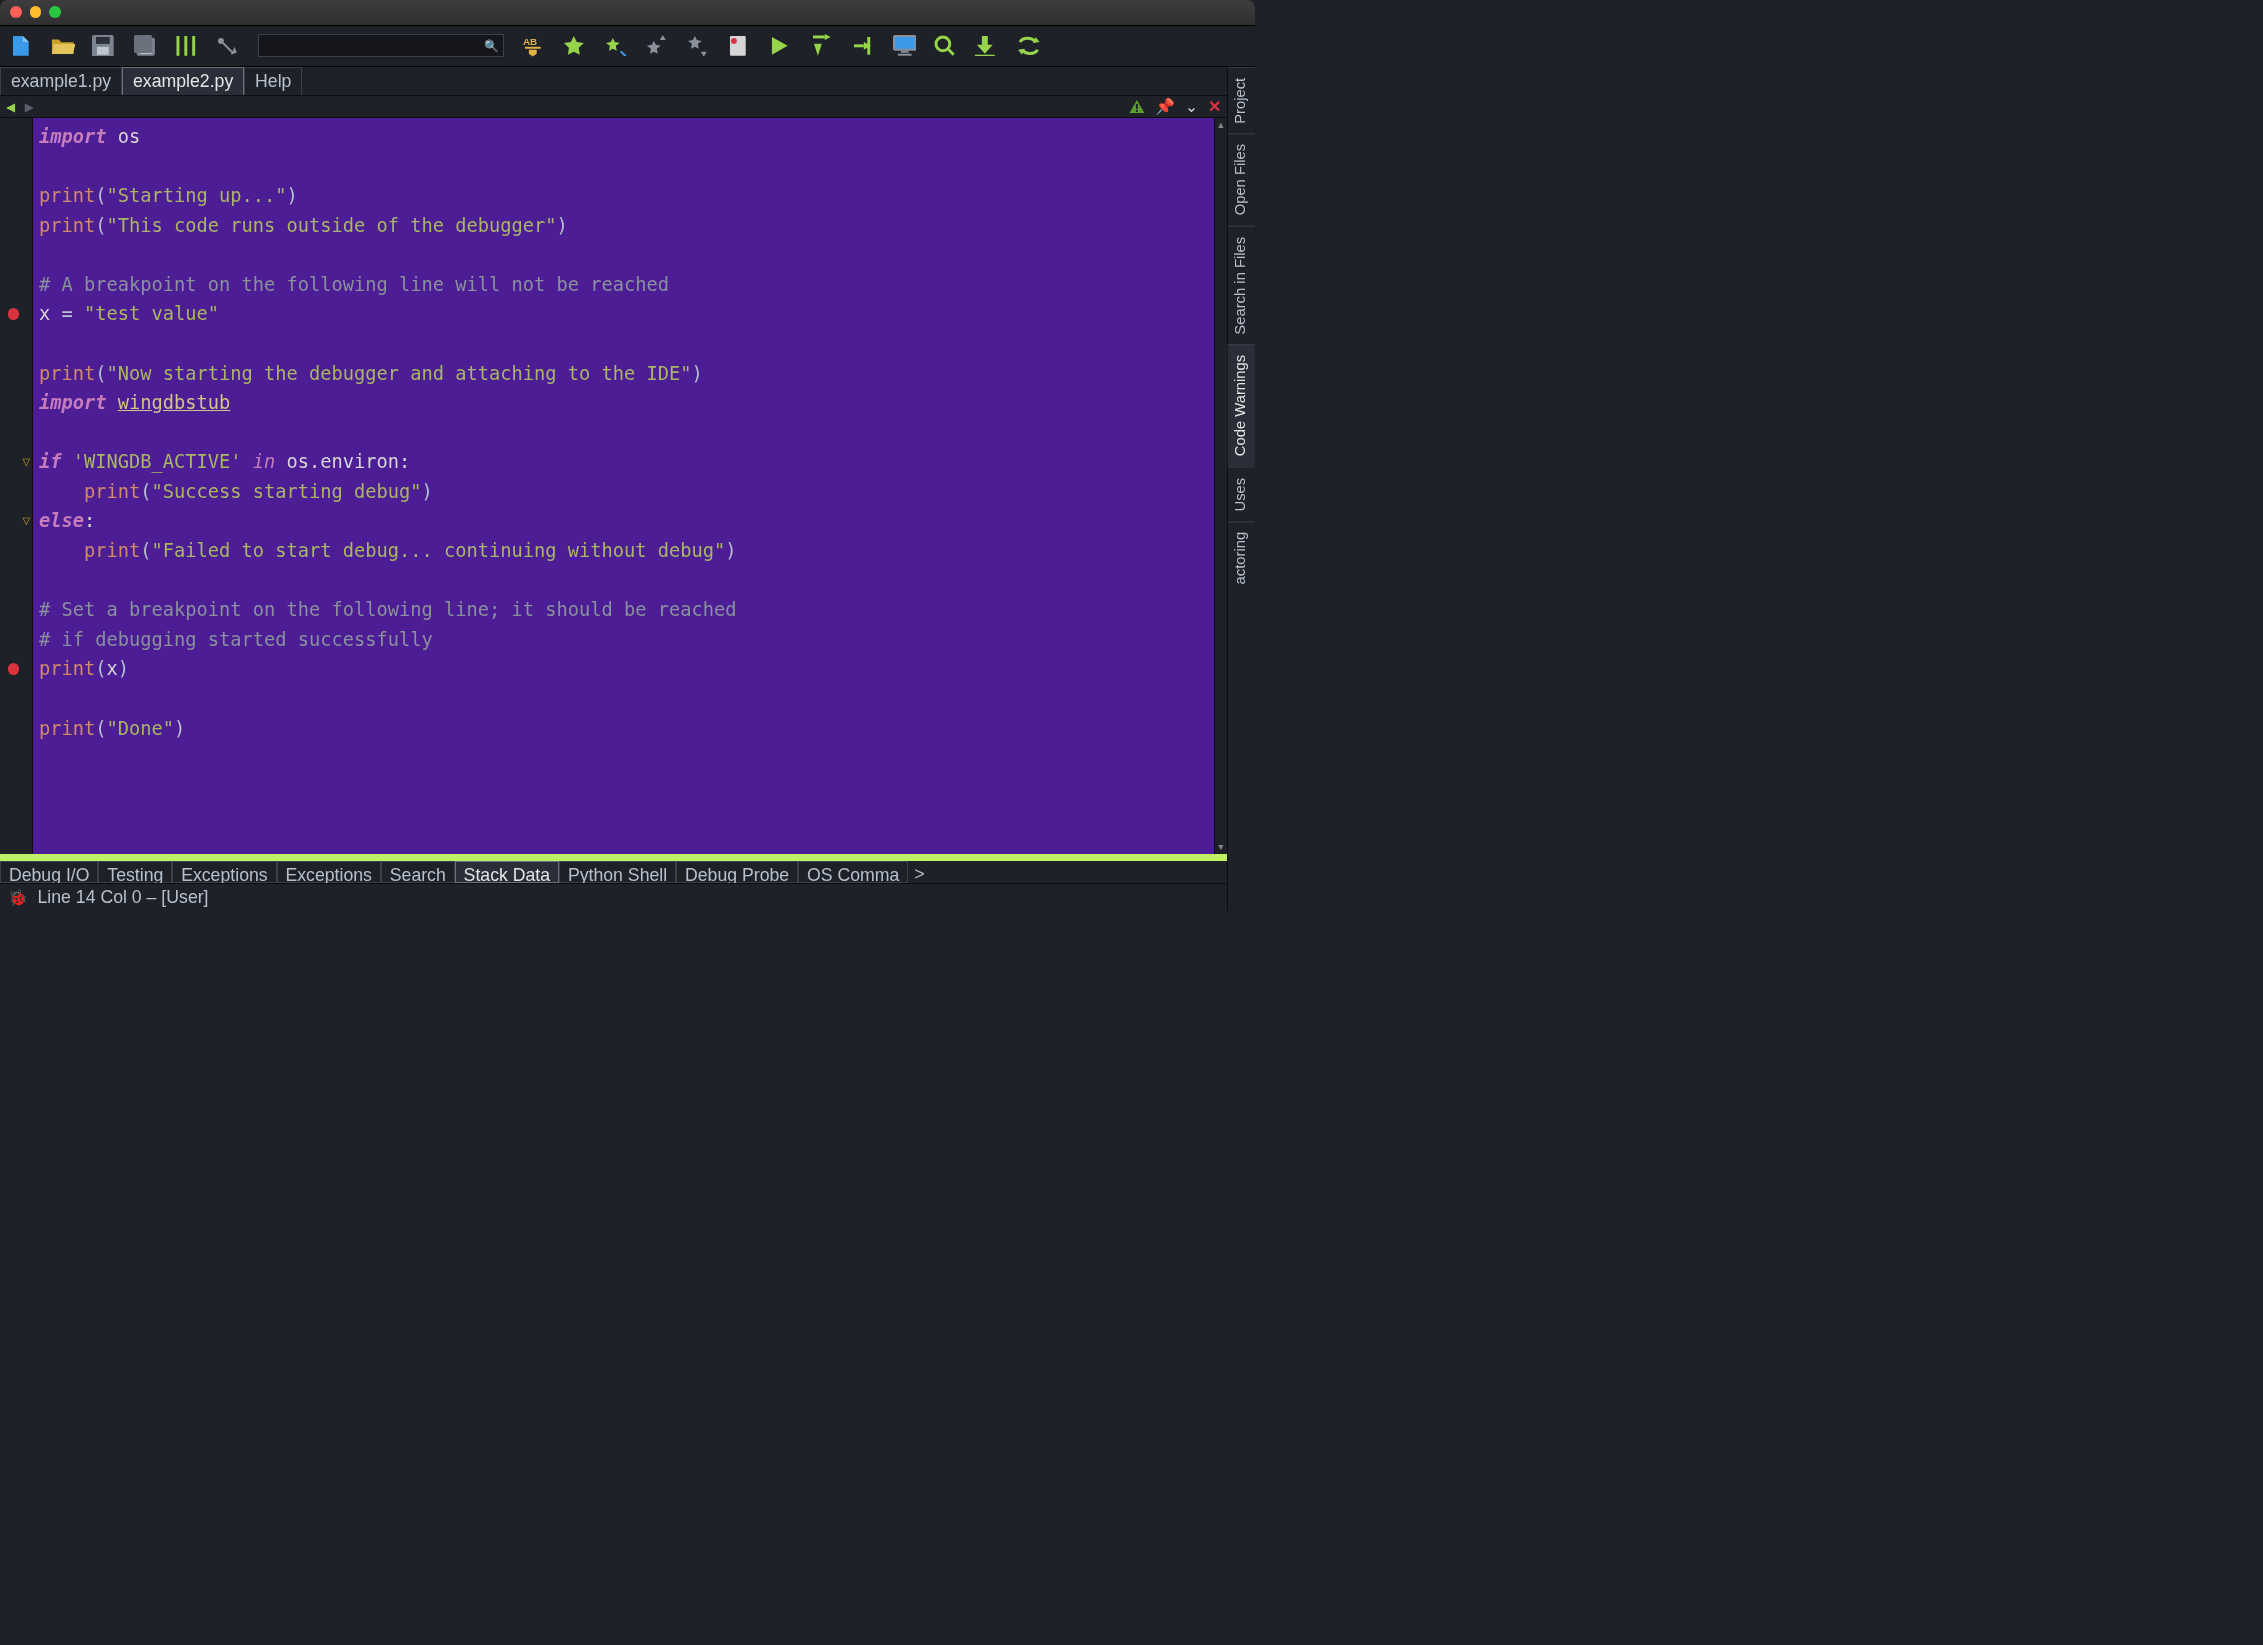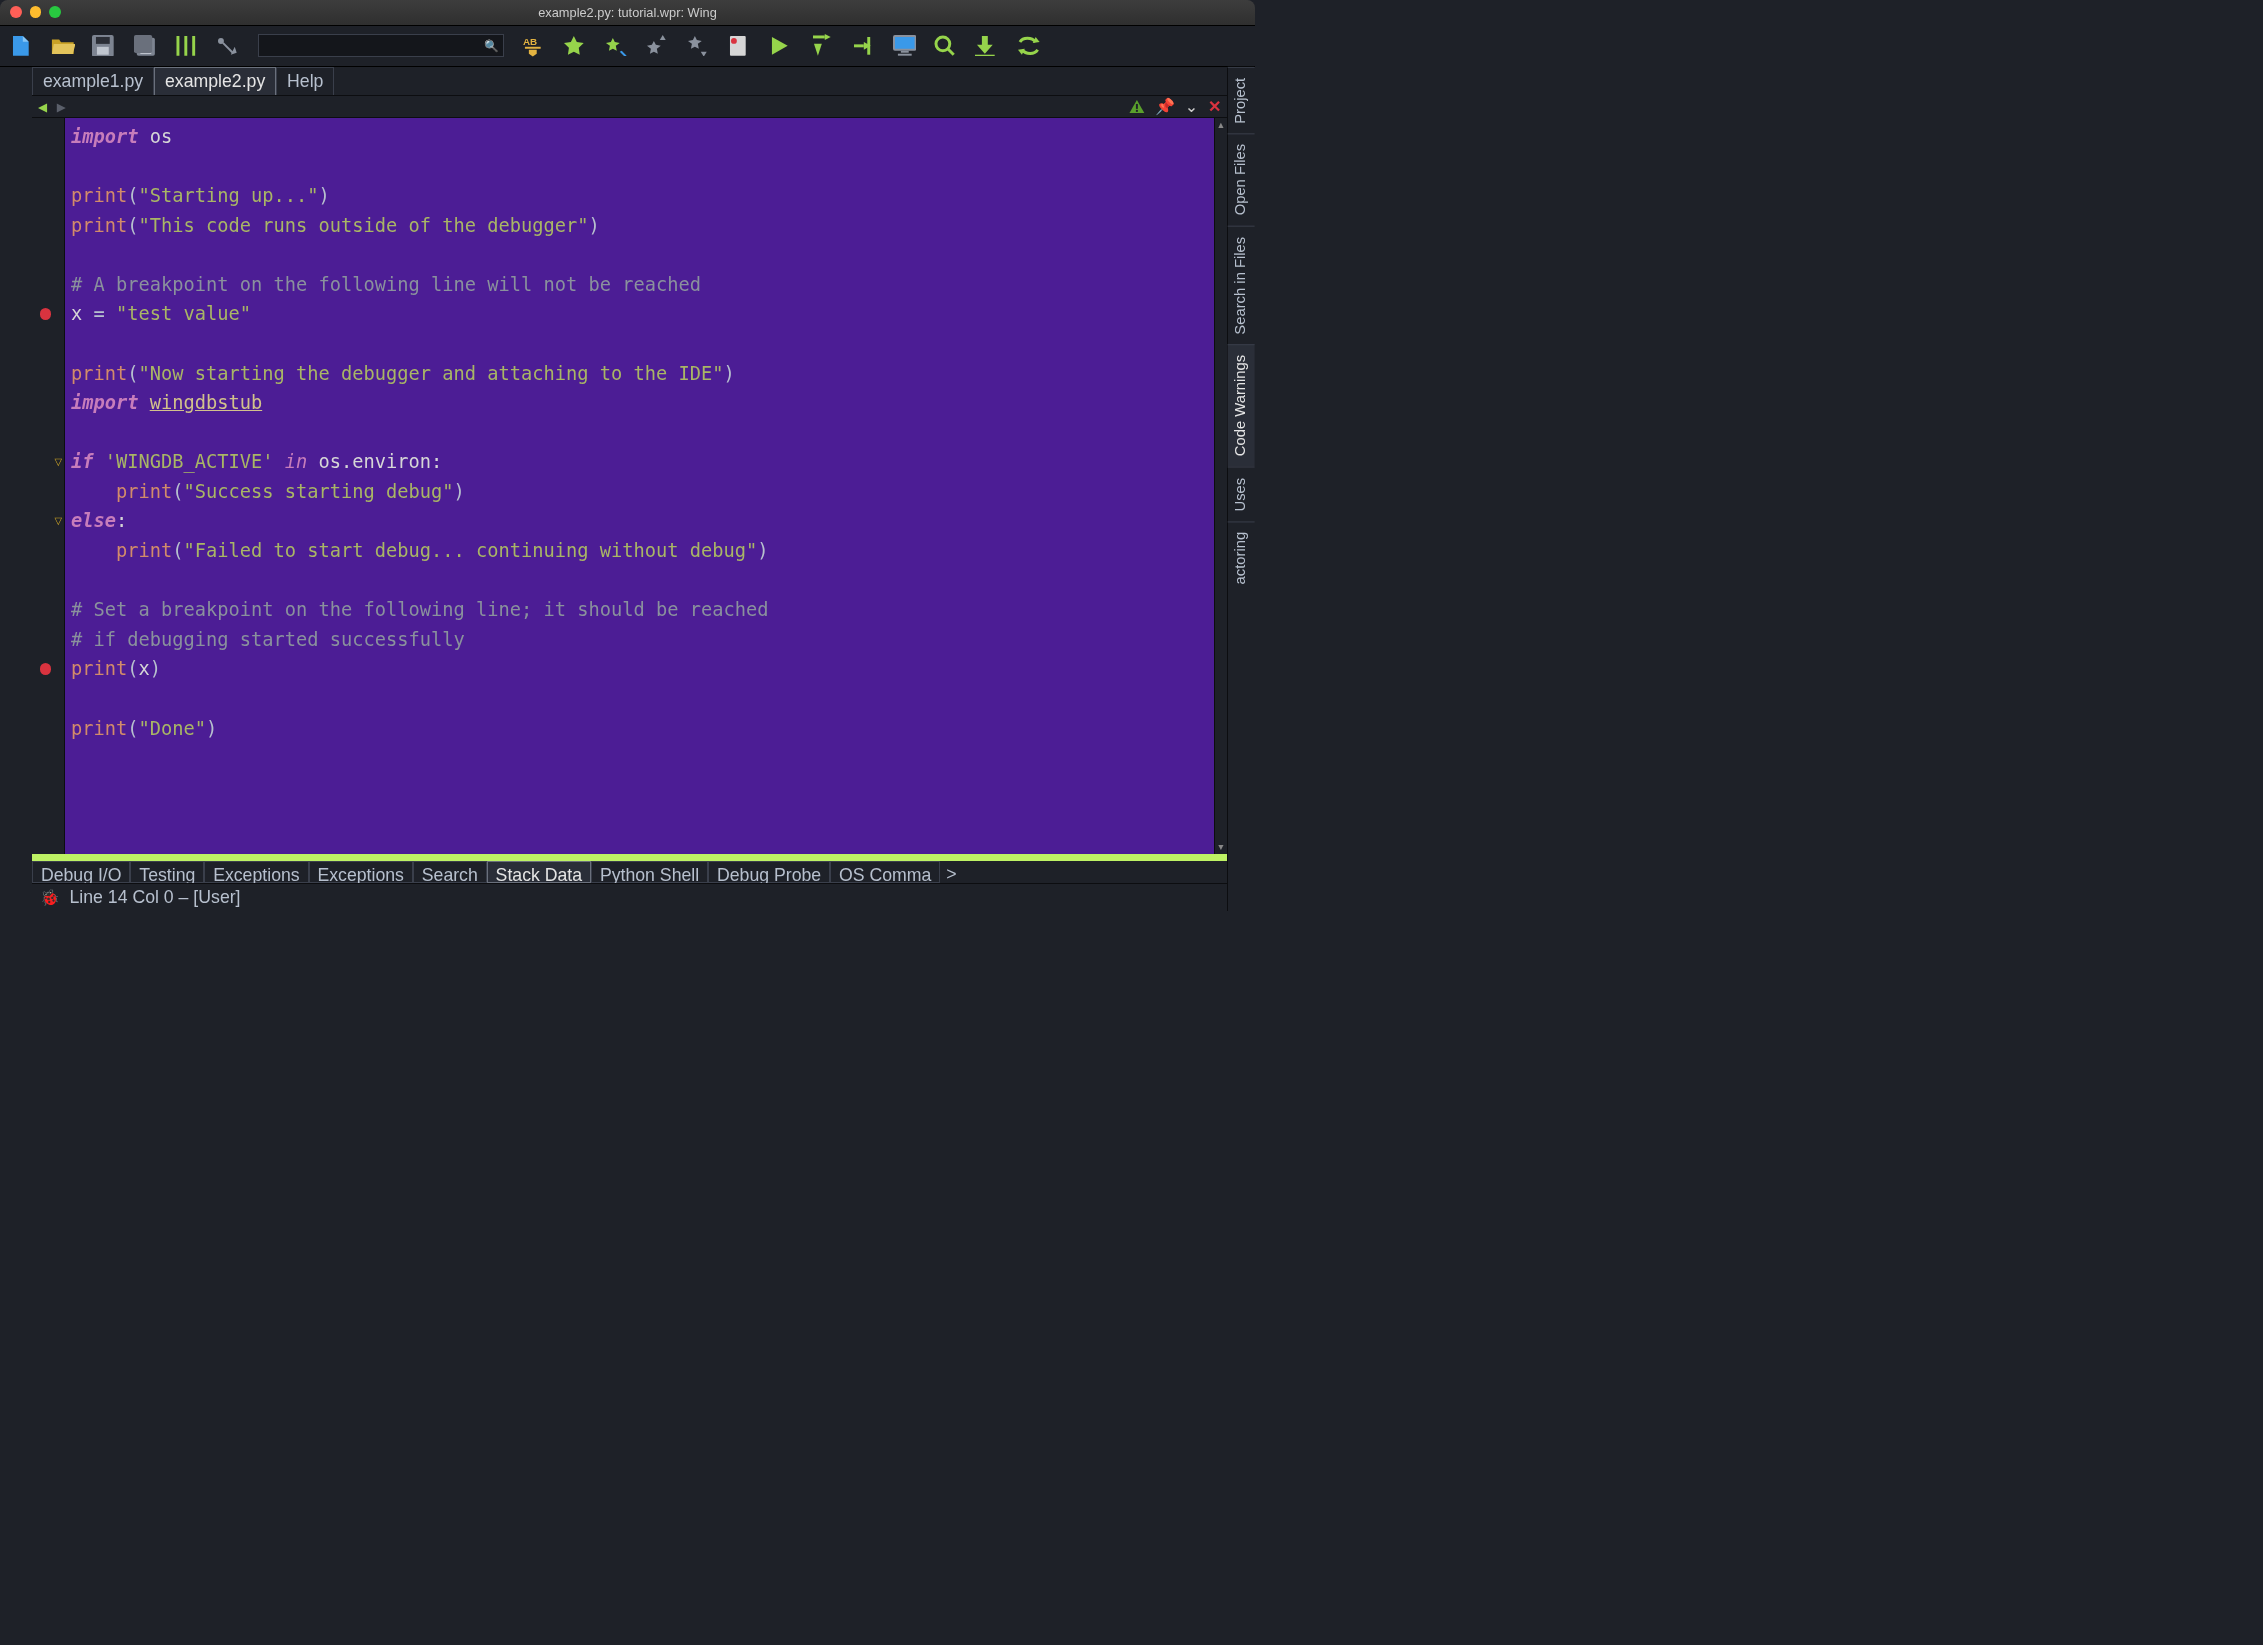--- a/index.html
+++ b/index.html
@@ -9,21 +9,21 @@
   .traffic { display:flex; gap:7.9px; margin-left:9.9px; }
   .dot { width:11.8px; height:11.8px; border-radius:50%; }
   .dot.red{background:#ff5f57;} .dot.yellow{background:#febc2e;} .dot.green{background:#28c840;}
   .title { position:absolute; left:0; right:0; text-align:center; font-size:12.8px; color:#ccc; pointer-events:none; }
   .toolbar { height:41px; background:#1e2128; border-bottom:1px solid #000; display:flex; align-items:center; gap:17.7px; padding:0 9.9px; }
   .tb-icon { width:23.6px; height:23.6px; display:flex; align-items:center; justify-content:flex-start; cursor:pointer; }
   .search-box { width:246px; height:23.6px; background:#14161b; border:1px solid #3a3f4b; display:flex; align-items:center; }
   .search-box input { flex:1; background:transparent; border:none; color:#ccc; font-size:11.8px; padding:0 3.9px; outline:none; }
   .search-box .mag { font-size:11.8px; color:#888; padding:0 3.9px; }
   .main-row { flex:1; display:flex; min-height:0; }
-  .editor-col { flex:1; display:flex; flex-direction:column; min-width:0;margin-left:32px; }
+  .editor-col { flex:1; display:flex; flex-direction:column; min-width:0; }
   .file-tabs { height:29.6px; background:#1e2128; display:flex; border-bottom:1px solid #0c0d10; }
   .file-tab { padding:3.9px 9.9px; font-size:17.7px; color:#b7c0ce; border:1px solid #3a3f4b; border-bottom:none; background:#1e2128; cursor:pointer; }
   .file-tab.active { background:#2a2e38; border-color:#6a707c; color:#e5e5e5; }
   .nav-bar { height:21.7px; background:#1e2128; display:flex; align-items:center; padding:0 5.9px; gap:9.9px; border-bottom:1px solid #0c0d10; }
   .nav-arrow { font-size:11.8px; cursor:pointer; }
   .nav-spacer { flex:1; }
   .editor-wrap { flex:1; display:flex; position:relative; min-height:0; }
   .gutter { width:33px; background:#1e2128; border-right:1px solid #0c0d10; position:relative; }
   .code { flex:1; background:#4c1d95; padding:3.9px 0 0 5.9px; font-family:"Menlo","Consolas",monospace; font-size:18.7px; line-height:29.6px; white-space:pre; overflow:hidden; }
   .gut-mark { position:absolute; left:0; width:33px; height:29.6px; display:flex; align-items:center; justify-content:center; }
@@ -53,21 +53,20 @@
 <body>
 
 <div class="window">
 
   <div class="titlebar">
     <div class="traffic">
       <div class="dot red"></div>
       <div class="dot yellow"></div>
       <div class="dot green"></div>
     </div>
-    <div class="title">example2.py: tutorial.wpr: Wing</div>
   </div>
 
   <div class="toolbar">
     <div class="tb-icon">
       <svg width="21.7" height="23.6" viewBox="0 0 22 24">
           <path fill="#3a99e9" d="M3 2h10l6 6v14H3z"></path>
           <path fill="#86c5f4" d="M13 2v6h6z"></path>
         </svg>
     </div>
     <div class="tb-icon">

